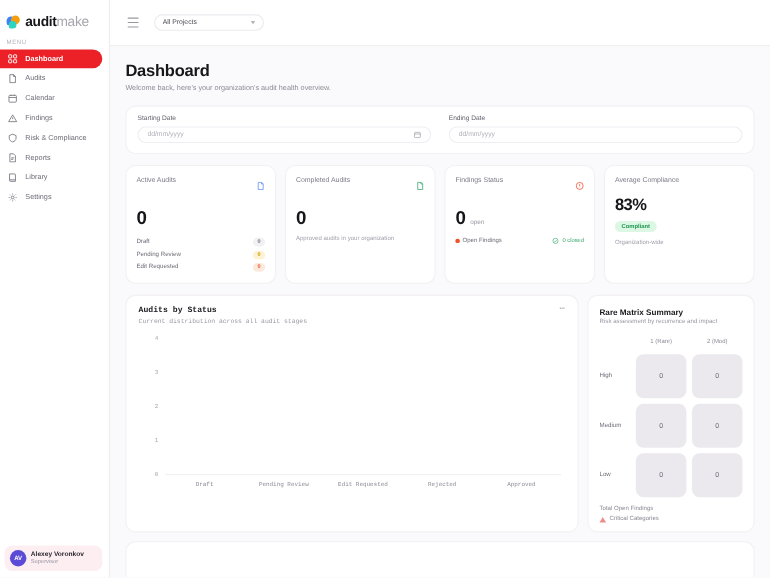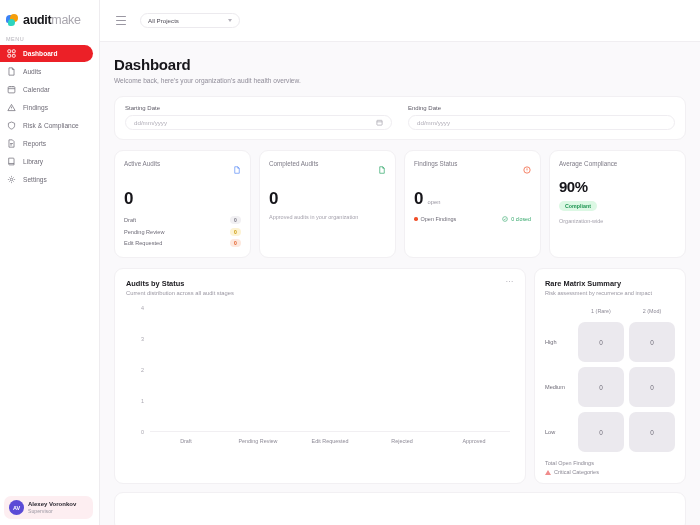--- a/index.html
+++ b/index.html
@@ -125,21 +125,21 @@
   .dotlab { display: flex; align-items: center; gap: 3px; font-size: 5.5px; color: #6e6b77; }
   .dot { width: 3.5px; height: 3.5px; border-radius: 50%; background: #f0502a; }
   .closed { display: flex; align-items: center; gap: 3px; font-size: 5.3px; color: #34a86b; }
   .badge-green {
     display: inline-flex; align-items: center; justify-content: center;
     background: #dcf8e4; color: #1e9452; font-size: 5.3px; font-weight: 700;
     border-radius: 5px; padding: 2px 6px; margin-top: 7px; align-self: flex-start;
   }
 
   .lower { display: flex; gap: 8px; margin: 10px 14px 0 14px; }
-  .chartcard { flex: 1 1 auto; width: 420px; padding: 10px 11px 9px; position: relative; }
+  .chartcard { flex: 1 1 auto; width: 420px; padding: 10px 11px 9px; position: relative; font-family: Liberation Mono, monospace; }
   .chart-head { display: flex; justify-content: space-between; align-items: flex-start; }
   .chart-title { font-size: 7.4px; font-weight: 700; color: #1b1a1f; }
   .chart-sub { font-size: 5.8px; color: #9a97a2; margin-top: 2px; }
   .dots-btn { font-size: 8px; color: #b6b3bc; letter-spacing: .5px; cursor: pointer; line-height: 6px; }
 
   .plot { position: relative; height: 140px; margin-top: 12px; }
   .yaxis { position: absolute; left: 0; top: 0; bottom: 16px; width: 22px; }
   .ytick { position: absolute; right: 4px; font-size: 5.4px; color: #a9a6b0; transform: translateY(-50%); }
   .plotarea { position: absolute; left: 24px; right: 4px; top: 0; bottom: 16px; border-bottom: 1px solid #f1eff2; }
   .xaxis { position: absolute; left: 24px; right: 4px; bottom: 0; height: 14px; display: flex; }
@@ -370,21 +370,21 @@
                 </svg>
               <span>0 closed</span>
             </span>
           </div>
         </div>
 
         <div class="card stat">
           <div class="stat-head">
             <span class="stat-title">Average Compliance</span>
           </div>
-          <div class="stat-big pct">90%</div>
+          <div class="stat-big pct">83%</div>
           <span class="badge-green">Compliant</span>
           <div class="stat-note">Organization-wide</div>
         </div>
 
       </div>
 
       <div class="lower">
 
         <div class="card chartcard">
           <div class="chart-head">

